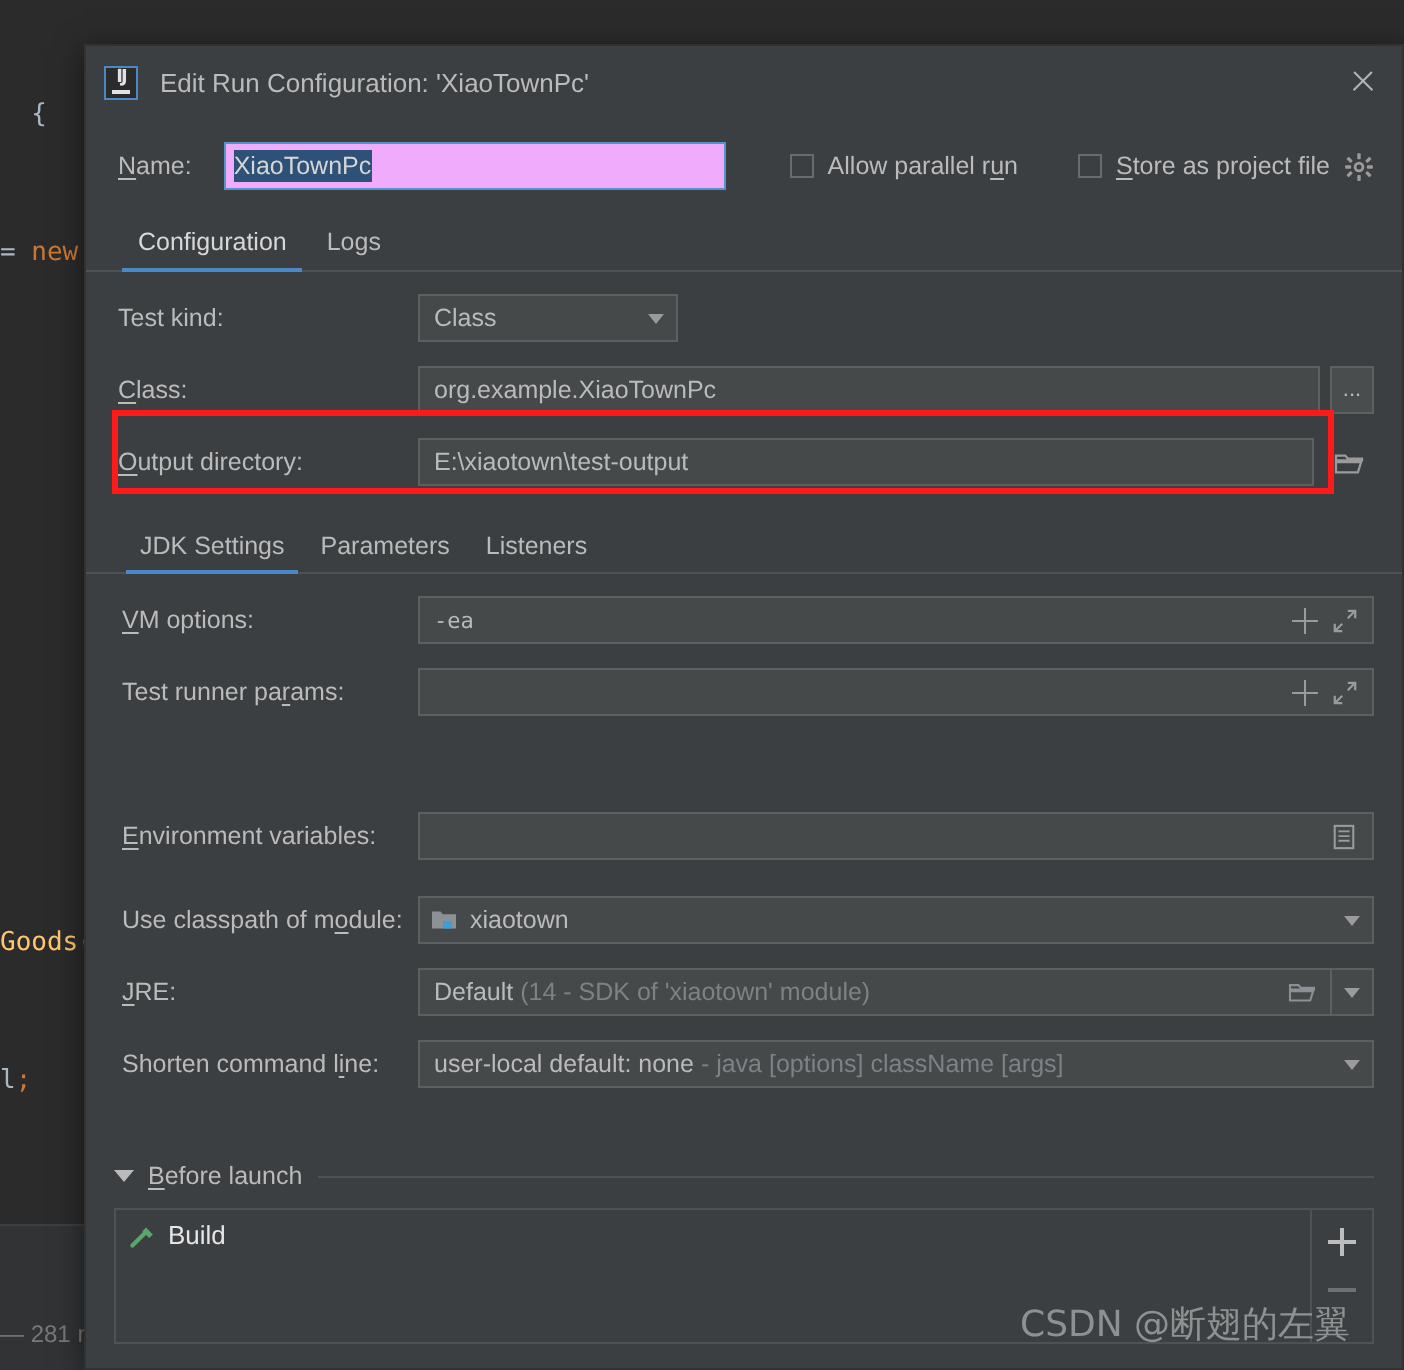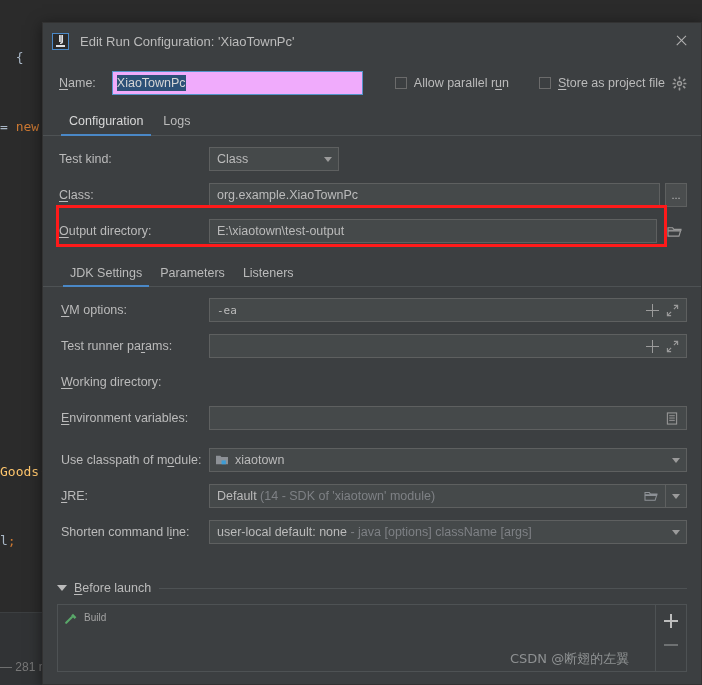--- a/index.html
+++ b/index.html
@@ -114,36 +114,36 @@
   
   #before-launch{position:absolute;left:14px;top:556px;right:14px;}
   #bl-header{display:flex;align-items:center;height:18px;}
   #bl-arrow{width:0;height:0;border-left:5px solid transparent;border-right:5px solid transparent;border-top:6px solid #bbbbbb;margin-right:7px;}
   #bl-title{font-size:12.5px;color:#bbbbbb;white-space:nowrap;}
   #bl-line{flex:1 1 auto;height:1px;background:#4e5254;margin-left:8px;}
   #bl-box{display:flex;margin-top:7px;height:68px;border:1px solid #4e5254;box-sizing:border-box;background:#3c3f41;}
   #bl-list{flex:1 1 auto;padding:3px 0 0 0;}
   #bl-item{display:flex;align-items:center;height:19px;padding-left:6px;}
   #hammer-icon{width:14px;height:14px;margin-right:6px;flex:0 0 auto;}
-  #bl-item-label{font-size:10px;color:#a3a3a3;}
+  #bl-item-label{font-size:13px;color:#e5e5e5;}
   #bl-side{width:30px;flex:0 0 auto;border-left:1px solid #4e5254;display:flex;flex-direction:column;align-items:center;padding-top:4px;}
   #bl-add{width:24px;height:24px;position:relative;}
   #bl-add::before,#bl-add::after{content:"";position:absolute;background:#bdbdbd;}
   #bl-add::before{left:5px;top:11px;width:14px;height:1.6px;}
   #bl-add::after{left:11px;top:5px;width:1.6px;height:14px;}
   #bl-remove{width:24px;height:24px;position:relative;}
   #bl-remove::before{content:"";position:absolute;left:5px;top:11px;width:14px;height:1.6px;background:#6e7172;}
 
   
   #red-box{position:absolute;left:13px;top:182px;width:611px;height:42px;
            border:3px solid #ff1a1a;box-sizing:border-box;pointer-events:none;}
 
   
   #watermark{
-    position:absolute;left:510px;top:650px;font-size:13px;color:#8e9192;
+    position:absolute;left:510px;top:650px;font-size:18px;color:#8e9192;
     font-family:"DejaVu Sans",sans-serif;white-space:nowrap;
   }
 </style>
 </head>
 <body>
 
 <div id="ide-bg">
   <div id="editor-code">
     <span class="ln punct">&nbsp;&nbsp;<span class="punct">{</span></span>
     <span class="ln"><span class="punct">= </span><span class="kw">new</span><span class="punct"> (</span></span>
@@ -288,21 +288,20 @@
           <span class="icon-btn">
             <svg width="13" height="13" viewBox="0 0 14 14">
                 <path d="M8.5 1.5h4v4M12.5 1.5L8.5 5.5M5.5 12.5h-4v-4M1.5 12.5l4-4" fill="none" stroke="#9b9b9b" stroke-width="1.2"></path>
               </svg>
           </span>
         </div>
       </div>
     </div>
 
     <div class="row">
-      <span class="lbl"><span class="u">W</span>orking directory:</span>
     </div>
 
     <div class="row">
       <span class="lbl"><span class="u">E</span>nvironment variables:</span>
       <div class="ctl">
         <div class="textfield" style="flex:1 1 auto;">
           <span class="txt"></span>
           <span class="icon-btn">
             <svg width="12" height="13" viewBox="0 0 12 14">
                 <rect x="1" y="1" width="10" height="12" fill="none" stroke="#9b9b9b" stroke-width="1.1"></rect>

